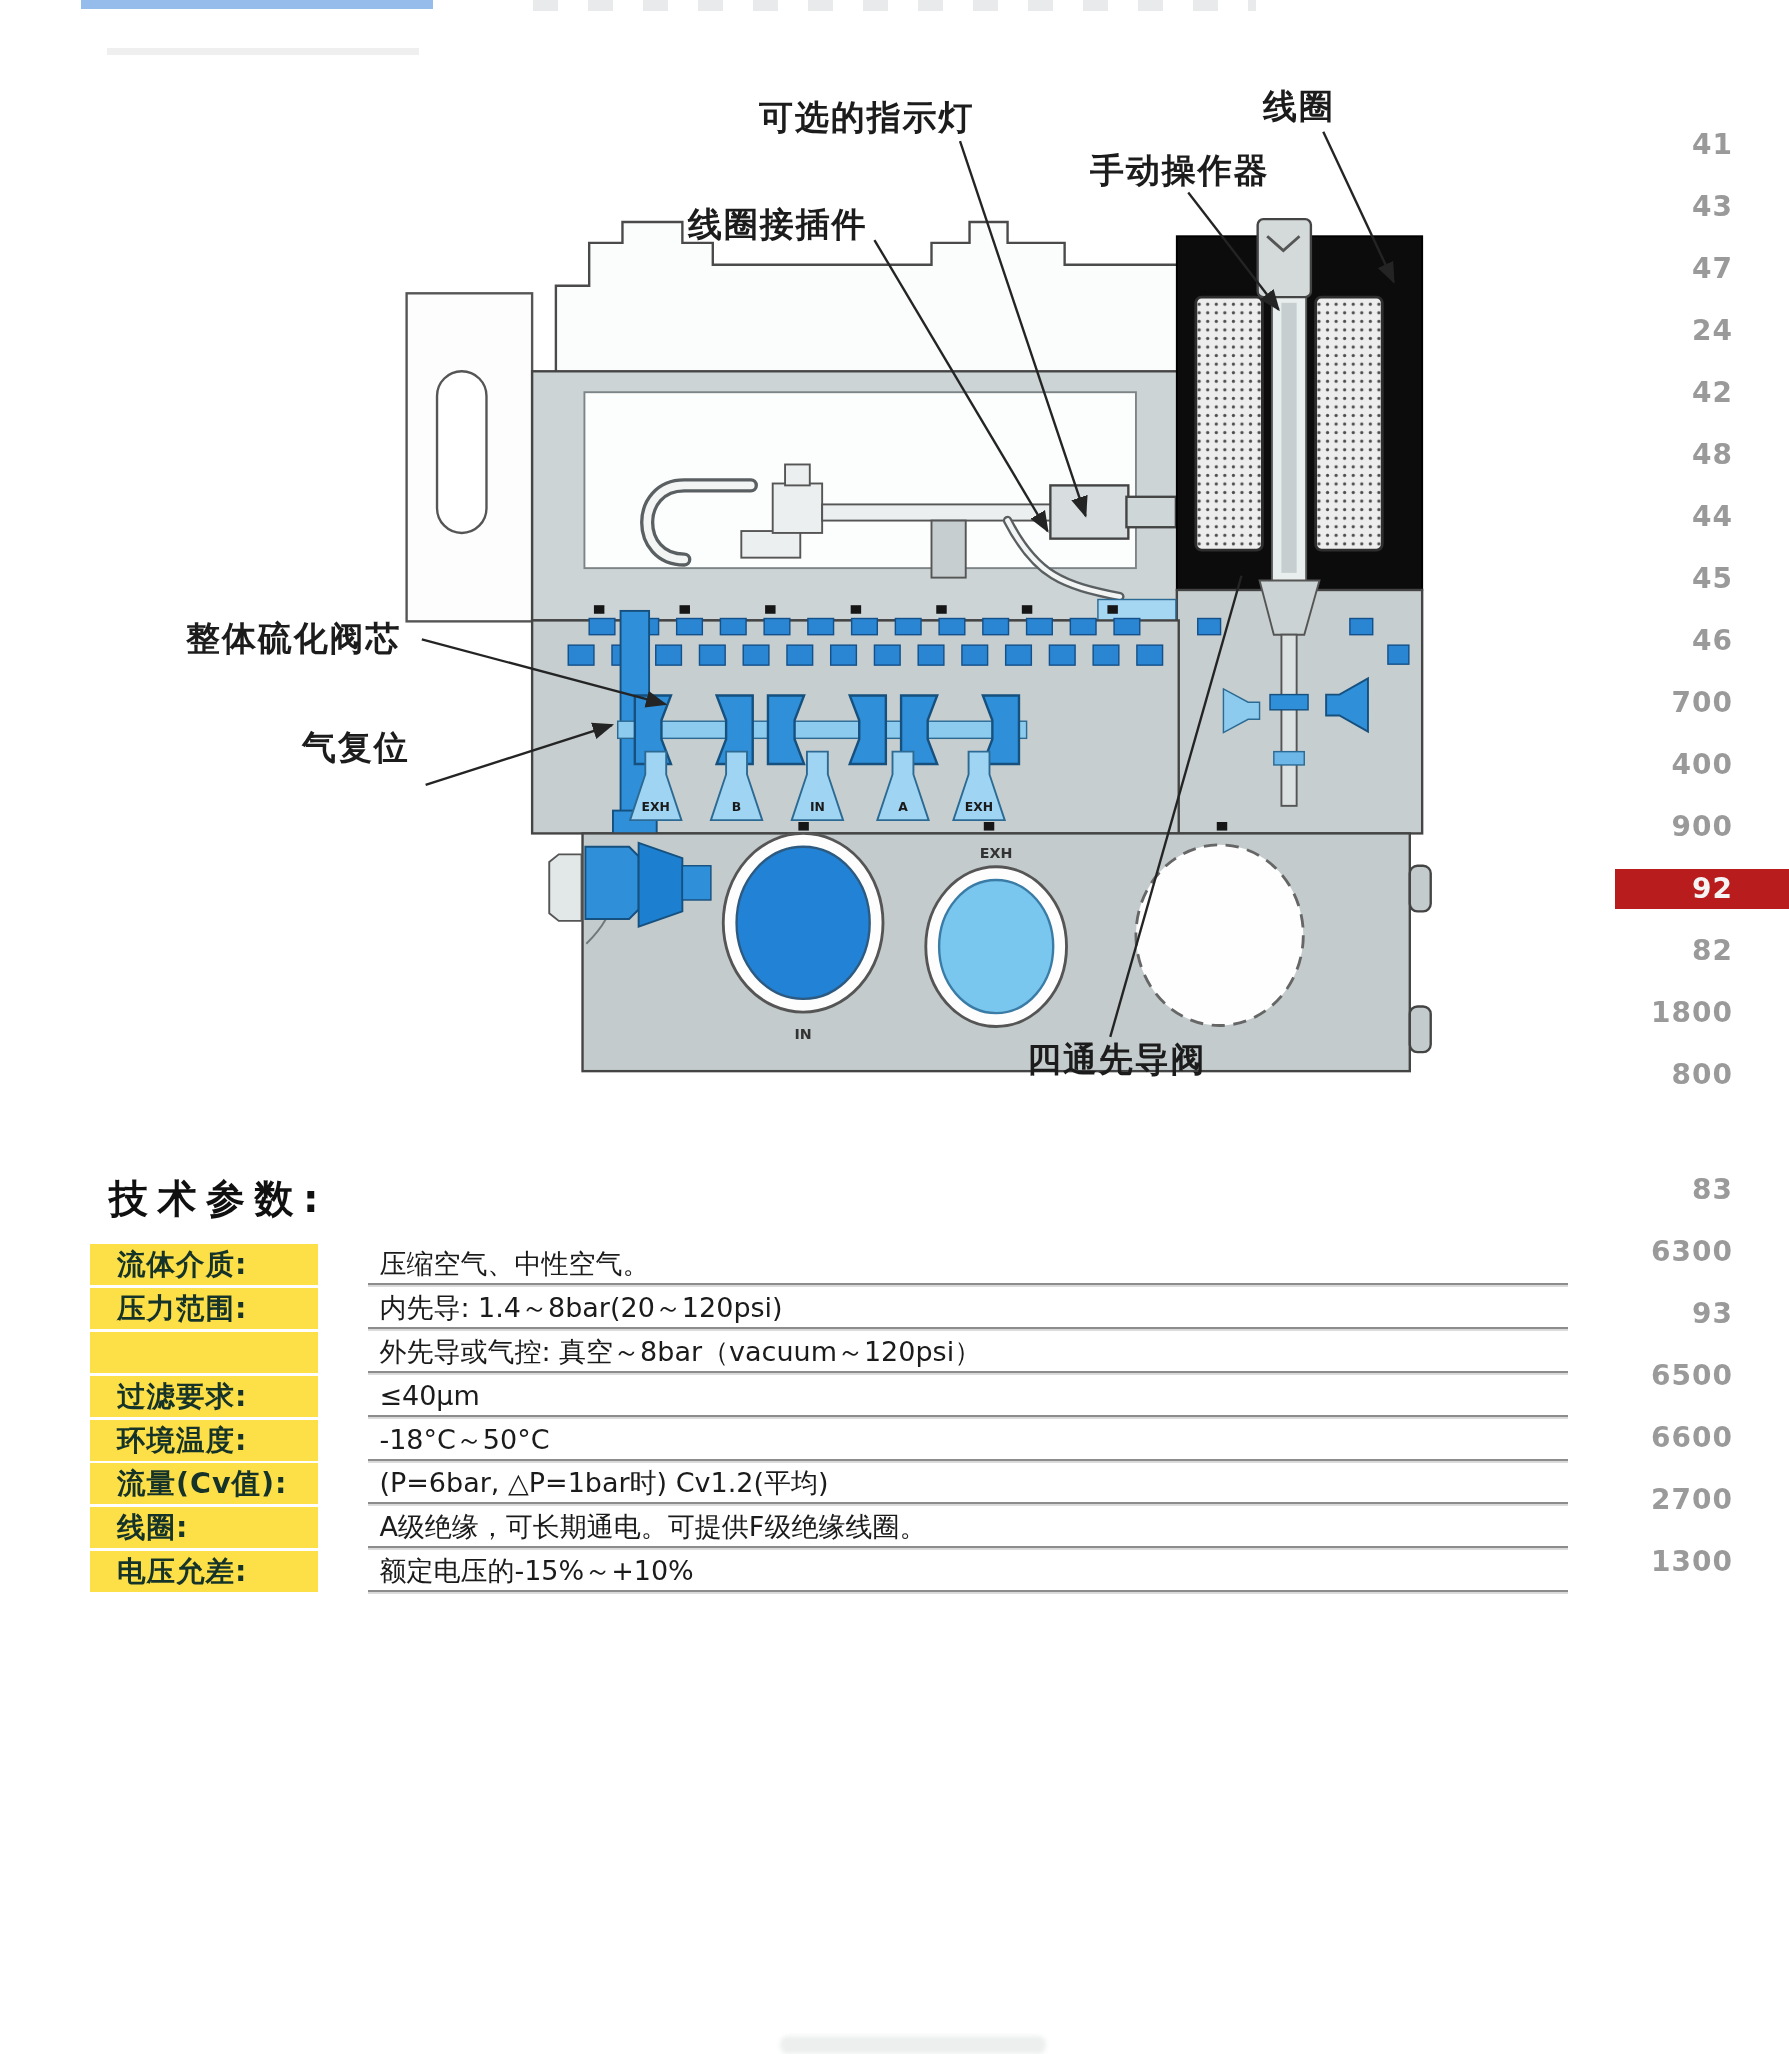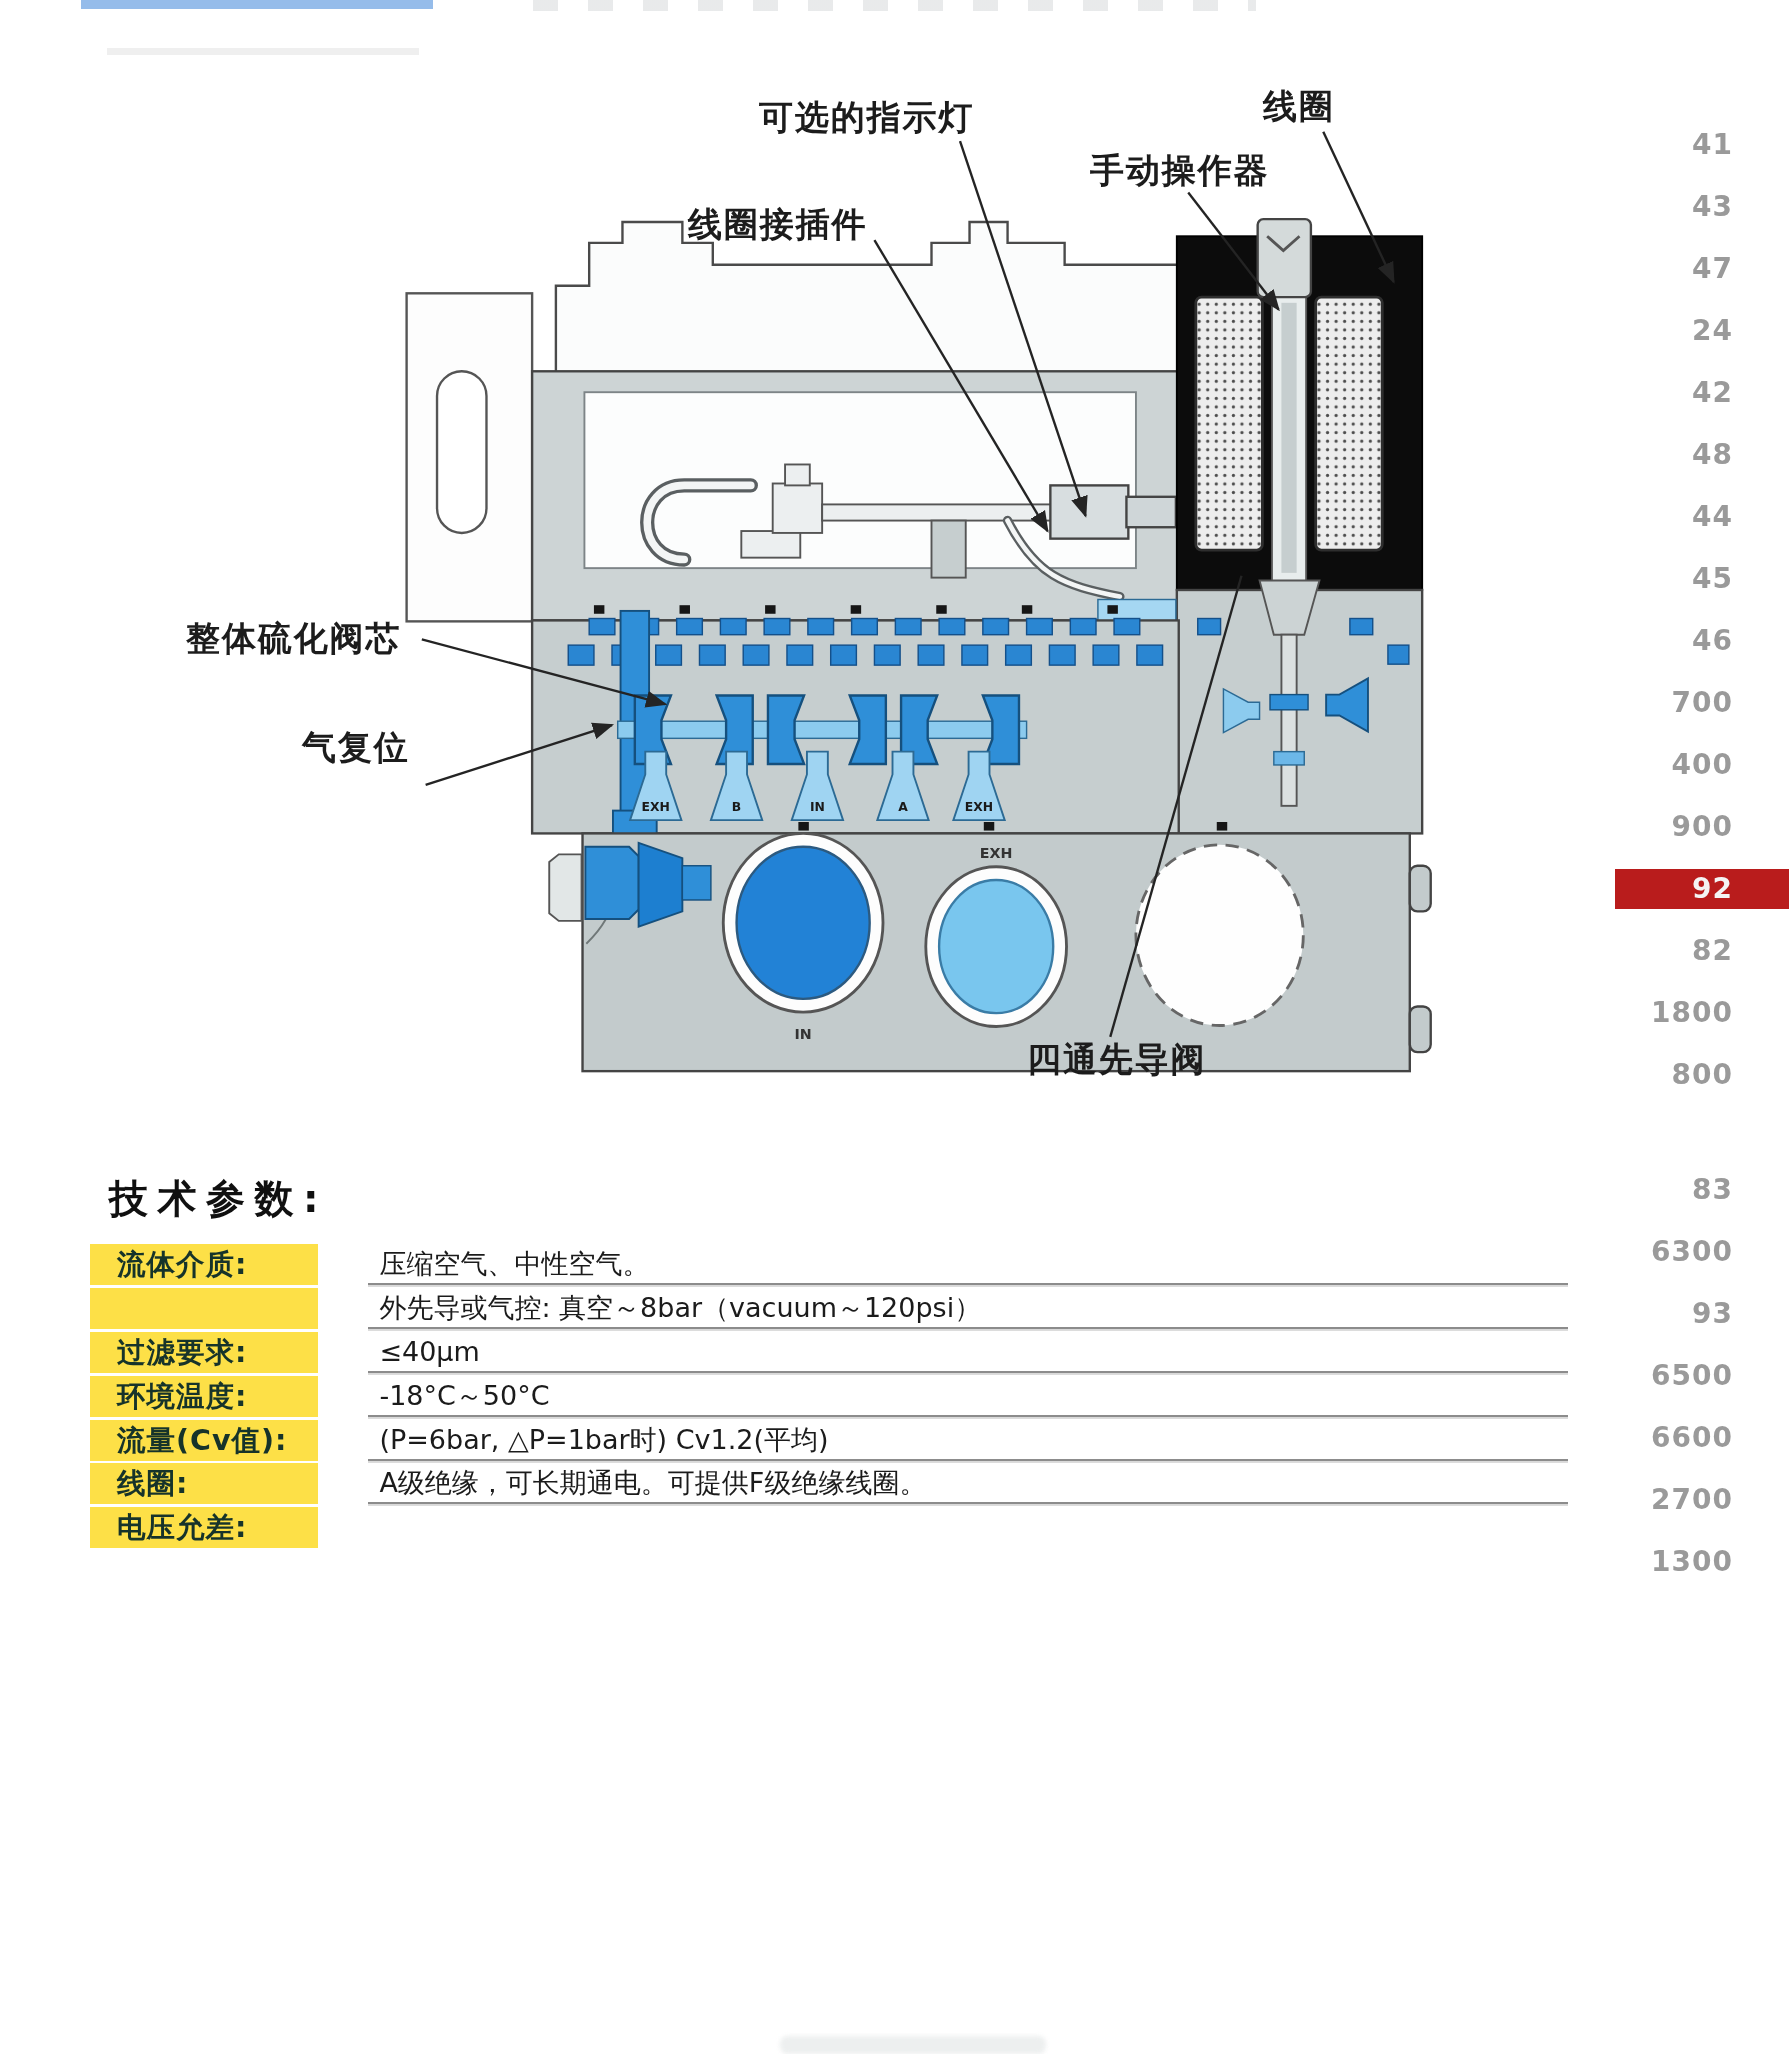--- a/index.html
+++ b/index.html
@@ -259,20 +259,24 @@
   </div>
 
   <div class="specs-heading">技术参数:</div>
 
   <div class="specs">
     <div class="spec-row">
       <div class="spec-label">流体介质:</div>
       <div class="spec-value">压缩空气、中性空气。</div>
     </div>
     <div class="spec-row">
+      <div class="spec-label">压力范围:</div>
+      <div class="spec-value">内先导: 1.4～8bar(20～120psi)</div>
+    </div>
+    <div class="spec-row">
       <div class="spec-label"></div>
       <div class="spec-value">外先导或气控: 真空～8bar（vacuum～120psi）</div>
     </div>
     <div class="spec-row">
       <div class="spec-label">过滤要求:</div>
       <div class="spec-value">≤40μm</div>
     </div>
     <div class="spec-row">
       <div class="spec-label">环境温度:</div>
       <div class="spec-value">-18°C～50°C</div>
@@ -280,18 +284,19 @@
     <div class="spec-row">
       <div class="spec-label">流量(Cv值):</div>
       <div class="spec-value">(P=6bar, △P=1bar时) Cv1.2(平均)</div>
     </div>
     <div class="spec-row">
       <div class="spec-label">线圈:</div>
       <div class="spec-value">A级绝缘，可长期通电。可提供F级绝缘线圈。</div>
     </div>
     <div class="spec-row">
       <div class="spec-label">电压允差:</div>
+      <div class="spec-value">额定电压的-15%～+10%</div>
     </div>
   </div>
 
   <div class="bottom-smudge"></div>
 </div>
 
 
 </body></html>

